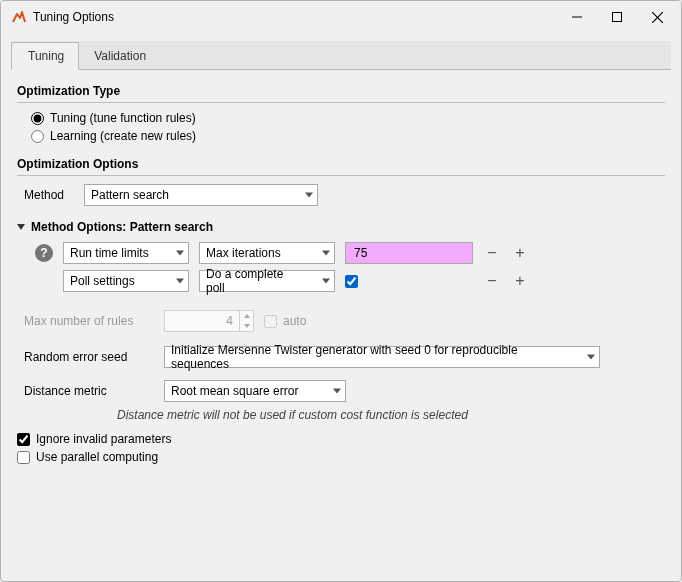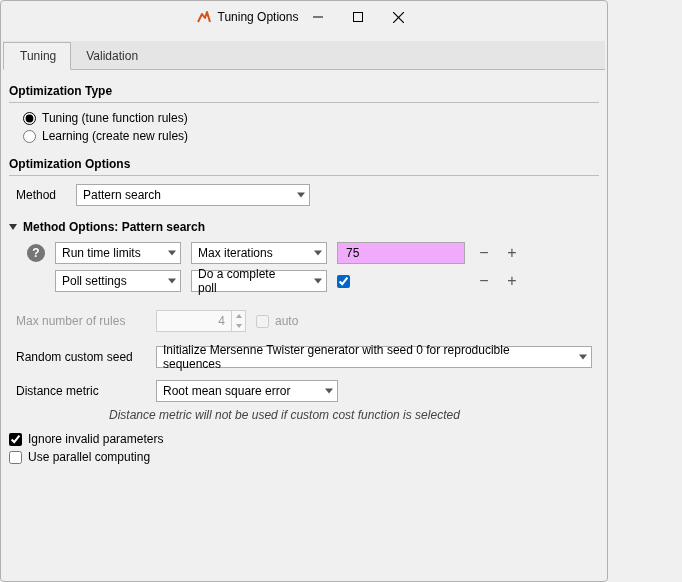--- a/index.html
+++ b/index.html
@@ -4,29 +4,28 @@
 <style>
   * { box-sizing: border-box; }
   body {
     margin: 0;
     font-family: "Segoe UI", Arial, sans-serif;
     font-size: 12px;
     background: #f0f0f0;
     color: #000;
   }
   .window {
-    width: 608px;
+    width: 682px;
     height: 582px;
     background: #f0f0f0;
     border: 1px solid #b0b0b0;
     border-radius: 4px;
     display: flex;
     flex-direction: column;
     overflow: hidden;
-    align-items: center;
   }
   .titlebar {
     height: 32px;
     display: flex;
     align-items: center;
     padding: 0 4px 0 10px;
     background: #f0f0f0;
   }
   .titlebar .logo {
     width: 16px; height: 16px;
@@ -341,21 +340,21 @@
               </div>
           </div>
         </div>
         <label class="check-row" style="margin:0">
           <input type="checkbox" disabled="" style="">
           <span>auto</span>
         </label>
       </div>
 
       <div class="form-row" style="margin-top:14px">
-        <span class="lbl lbl-col">Random custom seed</span>
+        <span class="lbl lbl-col">Random error seed</span>
         <div class="sel" style="width:436px">
           <span>Initialize Mersenne Twister generator with seed 0 for reproducible sequences</span>
           <span class="caret"></span>
         </div>
       </div>
 
       <div class="form-row" style="margin-top:12px">
         <span class="lbl lbl-col">Distance metric</span>
         <div class="sel" style="width:182px">
           <span>Root mean square error</span>

